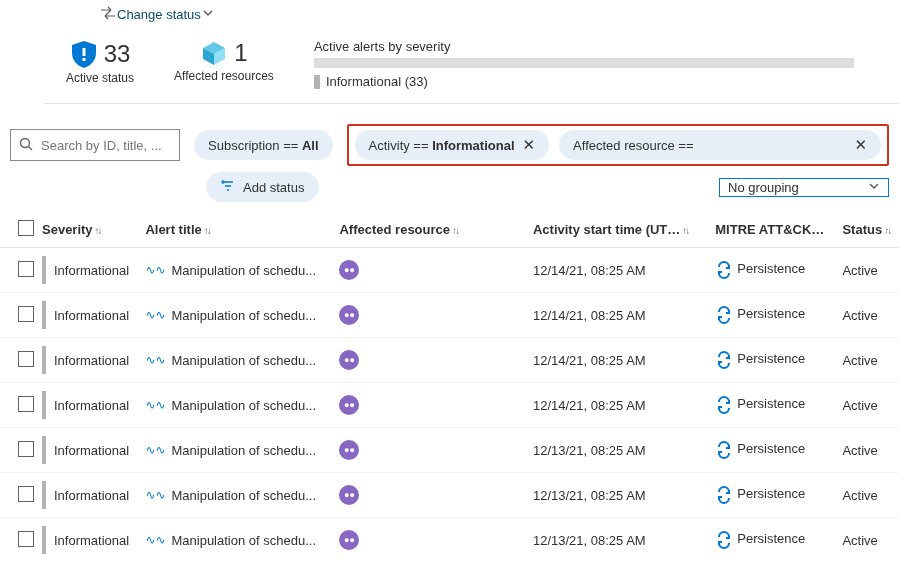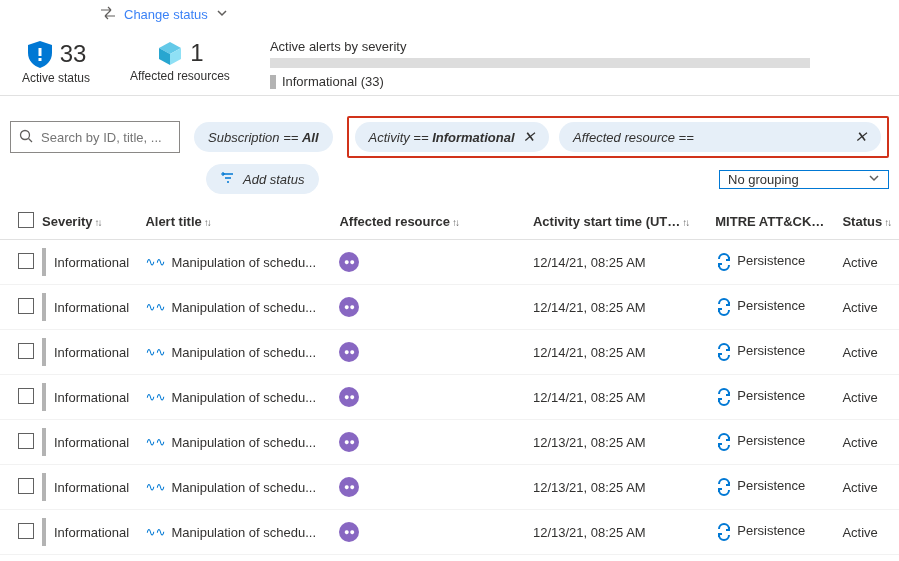--- a/index.html
+++ b/index.html
@@ -8,29 +8,30 @@
     font-family: "Segoe UI", Tahoma, sans-serif;
     font-size: 13px;
     color: #323130;
     background: #fff;
     width: 899px;
   }
   .top-bar {
     padding: 6px 10px 6px 100px;
     display: flex;
     align-items: center;
-    gap: 8px;
-    color: #3b82f6;
+    gap: 1px;
+    color: #0c4a6e;
   }
   .summary-row {
     display: flex;
     align-items: flex-start;
     gap: 40px;
-    padding: 10px 22px 6px 22px;
+    padding: 10px 22px 14px 22px;
     border-bottom: 1px solid #e1e1e1;
+    margin-left: 44px;
   }
   .stat { display: flex; flex-direction: column; align-items: center; gap: 2px; }
   .stat .big { display: flex; align-items: center; gap: 6px; font-size: 24px; font-weight: 400; }
   .stat .lbl { font-size: 12px; color: #323130; }
   .severity-panel { flex: 1; }
   .severity-title { font-size: 13px; margin-bottom: 4px; }
   .sev-bar { height: 10px; background: #ddd; width: 540px; }
   .sev-breakdown { margin-top: 6px; display: flex; align-items: center; gap: 6px; font-size: 13px; }
   .sev-chip { width: 6px; height: 14px; background: #b3b3b3; display: inline-block; }
 
@@ -42,21 +43,21 @@
     flex-wrap: wrap;
   }
   .search {
     display: flex; align-items: center; gap: 6px;
     border: 1px solid #8a8886; height: 32px; padding: 0 8px; width: 170px;
   }
   .search input { border: none; outline: none; width: 100%; font-size: 13px; }
   .pill {
     background: #e6eff8; border-radius: 16px; height: 30px;
     display: inline-flex; align-items: center; padding: 0 14px; gap: 8px;
-    font-size: 13px; color: #323130; font-style: italic;
+    font-size: 13px; color: #323130;
   }
   .pill .x { cursor: pointer; font-size: 15px; color: #323130; }
   .highlight-box {
     border: 2px solid #d1321a;
     display: flex; gap: 10px; padding: 4px 6px; align-items: center;
     border-radius: 2px;
     flex: 1;
     justify-content: flex-start;
   }
   .highlight-box .pill.wide { flex: 1; justify-content: space-between; }

